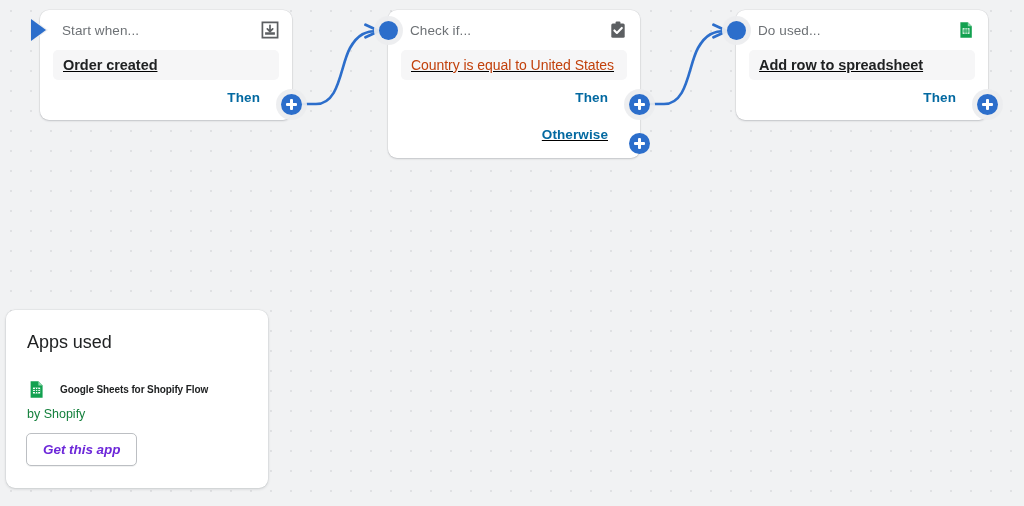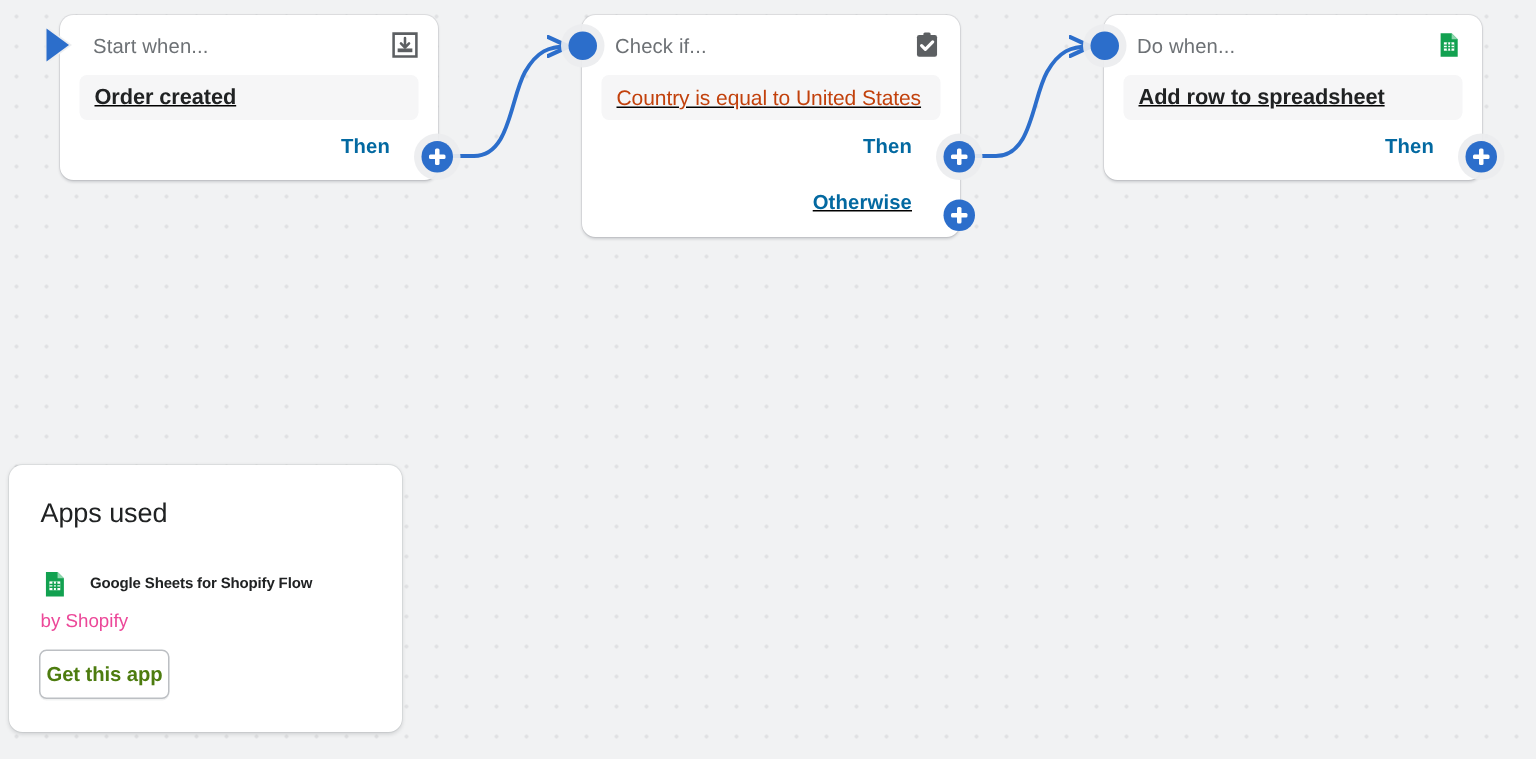--- a/index.html
+++ b/index.html
@@ -177,39 +177,40 @@
   }
   .app-name {
     font-size: 10px;
     font-weight: 700;
     color: #202223;
     letter-spacing: -.1px;
     margin-left: 13px;
   }
   .app-by {
     font-size: 12.5px;
-    color: #ec4899;
+    color: #15803d;
     margin: 0 0 12px 1px;
   }
   .get-app-btn {
     display: inline-flex;
     align-items: center;
     justify-content: center;
     height: 33px;
-    padding: 0 4px;
+    padding: 0 16px;
     background: #ffffff;
     border: 1px solid #bcbfc3;
     border-radius: 5px;
     box-shadow: 0 1px 0 rgba(22,29,37,.06);
     font-size: 13.5px;
     font-weight: 700;
-    color: #4d7c0f;
+    color: #6d28d9;
     letter-spacing: -.05px;
     cursor: pointer;
     font-family: "Liberation Sans", sans-serif;
+    font-style: italic;
   }
 </style>
 </head>
 <body>
 
 <div id="canvas">
 
   <svg id="wires" viewBox="0 0 1024 506" xmlns="http://www.w3.org/2000/svg">
     <defs>
       <marker id="arrow" markerWidth="7" markerHeight="7" refX="5.2" refY="3" orient="auto" markerUnits="strokeWidth">
@@ -261,21 +262,21 @@
     <div class="branch-row" style="height:39px;text-decoration:underline;">
       <span class="branch-label">Otherwise</span>
     </div>
   </div>
   <div class="dot-port" style="left:379px; top:21px;"></div>
   <div class="plus haloed" style="left:629px; top:94px;"></div>
   <div class="plus" style="left:629px; top:133px;"></div>
 
   <div class="card" style="left:736px; top:10px; width:252px; height:110px;">
     <div class="card-head">
-      <span class="card-head-title">Do when...</span>
+      <span class="card-head-title">Do used...</span>
       <span class="head-icon">
         <svg viewBox="0 0 20 20" width="20" height="20" xmlns="http://www.w3.org/2000/svg">
           <path d="M4.4,2.2 h7.4 l4.0,4.0 v11.6 h-11.4 z" fill="#12a150"></path>
           <path d="M11.8,2.2 l4.0,4.0 h-4.0 z" fill="#8fd7ae"></path>
           <rect x="6.6" y="8.2" width="6.9" height="5.6" fill="#ffffff"></rect>
           <path d="M6.6,10.1 h6.9 M6.6,11.9 h6.9 M9.0,8.2 v5.6 M11.2,8.2 v5.6" stroke="#12a150" stroke-width=".95" fill="none"></path>
         </svg>
       </span>
     </div>
     <div class="card-body">

